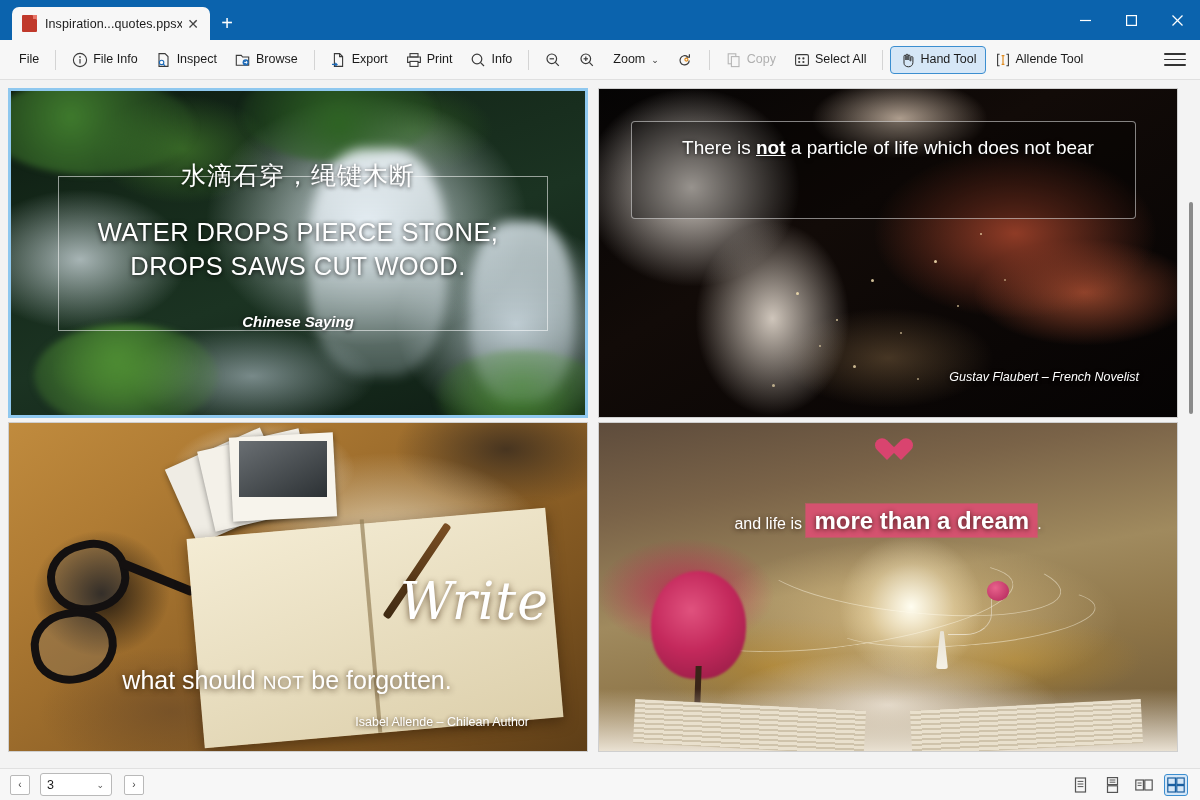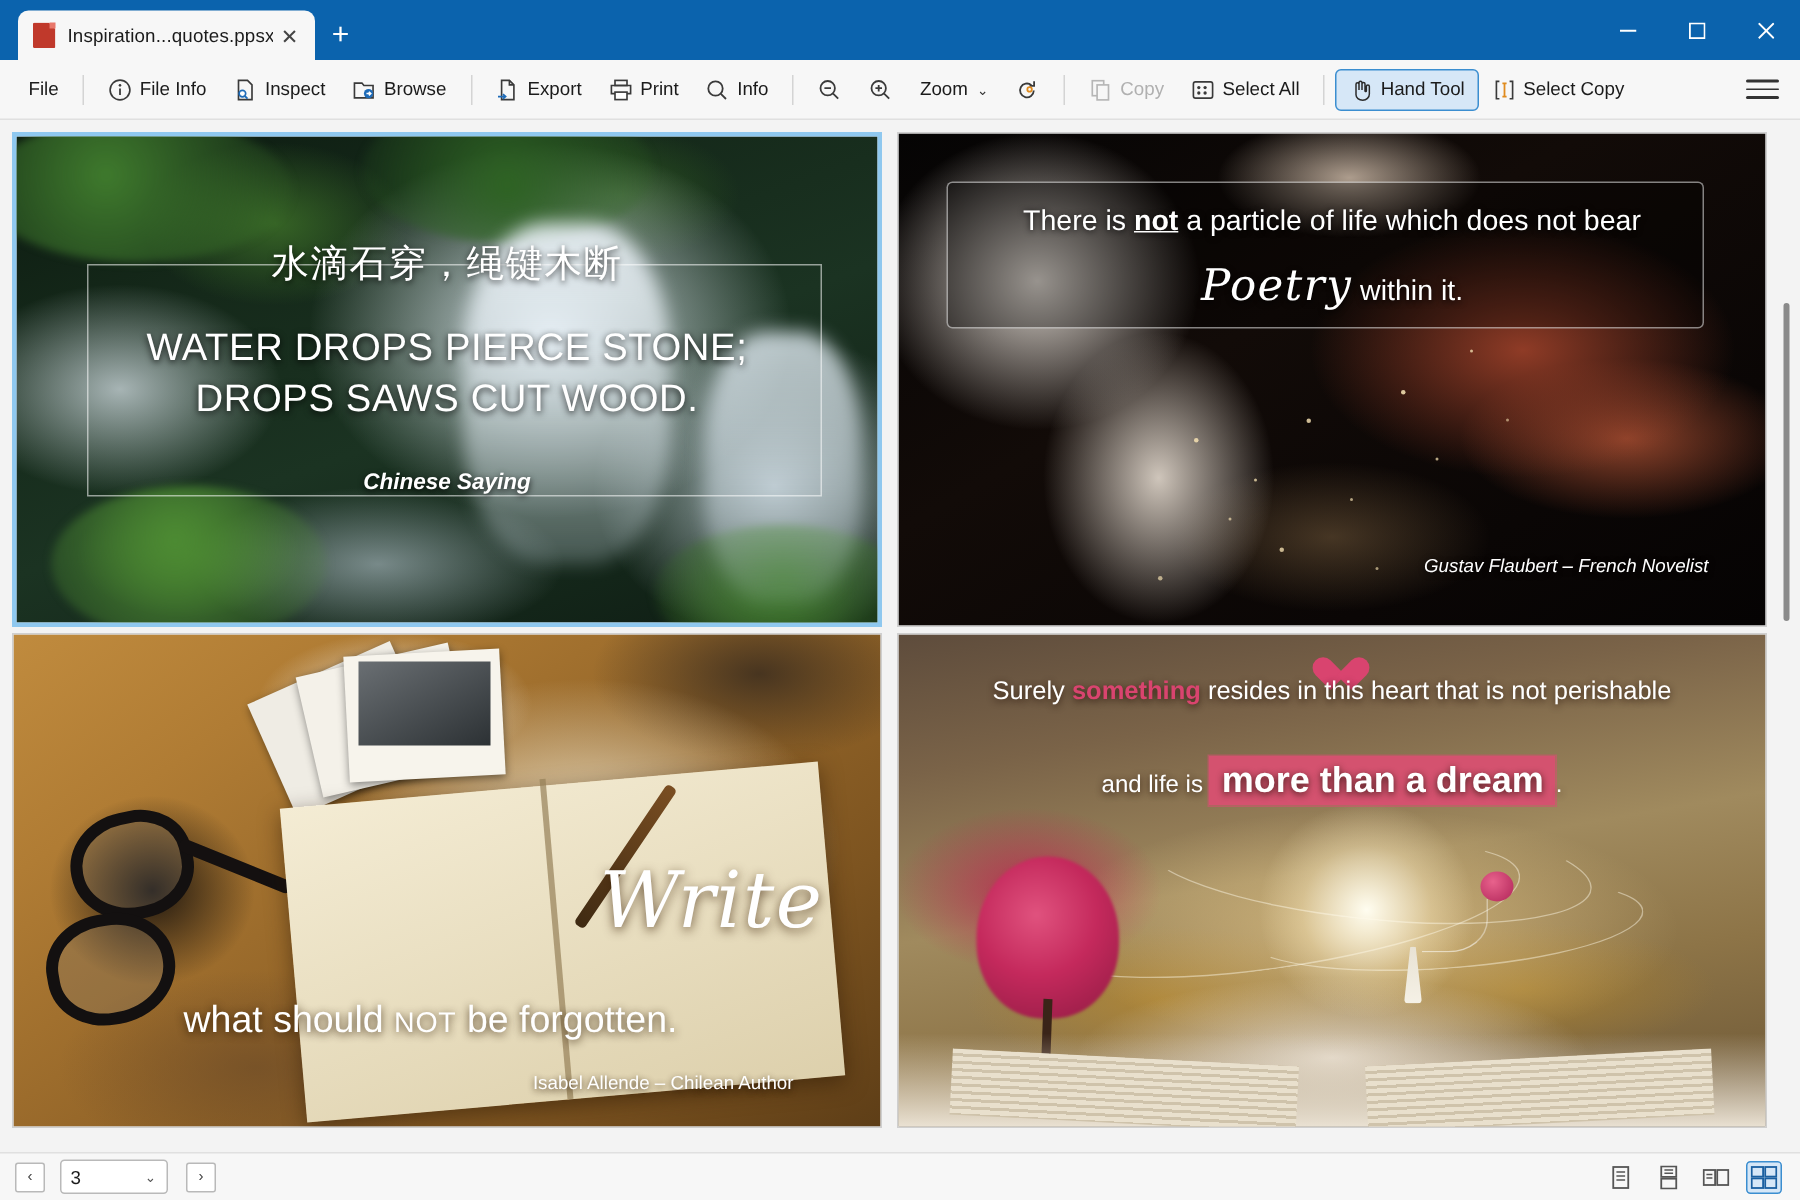--- a/index.html
+++ b/index.html
@@ -372,21 +372,21 @@
         <path d="M5 9V4.2a1 1 0 0 1 2 0V8V3.2a1 1 0 0 1 2 0V8V4a1 1 0 0 1 2 0v4.6c0 .6.9.4.9 0V5.6a1 1 0 0 1 2 0v5c0 2.4-1.9 4.2-4.4 4.2-2.6 0-4.5-1.6-4.5-3.6V9z" fill="none" stroke="#2b2b2b" stroke-width="1"></path>
       </svg>
       <span class="lbl">Hand Tool</span>
     </div>
 
     <div class="tb-item">
       <svg class="tb-ico" viewBox="0 0 16 16">
         <path d="M4.6 2.2h-2v11.6h2M11.4 2.2h2v11.6h-2" fill="none" stroke="#3a3a3a" stroke-width="1.1"></path>
         <path d="M6.6 3.6h2.8M6.6 12.4h2.8M8 3.6v8.8" fill="none" stroke="#e08b1e" stroke-width="1.2"></path>
       </svg>
-      <span class="lbl">Select Copy</span>
+      <span class="lbl">Allende Tool</span>
     </div>
 
     <div class="hamburger">
       <i></i>
         <i></i>
         <i></i>
     </div>
   </div>
 
   <div class="docarea">
@@ -426,23 +426,20 @@
           <div class="dust" style="left:38%;top:78%;width:2px;height:2px;opacity:.7"></div>
           <div class="dust" style="left:55%;top:88%;width:2px;height:2px;opacity:.65"></div>
           <div class="dust" style="left:66%;top:44%;width:2px;height:2px;opacity:.8"></div>
           <div class="dust" style="left:30%;top:90%;width:3px;height:3px;opacity:.7"></div>
           <div class="dust" style="left:70%;top:58%;width:2px;height:2px;opacity:.6"></div>
         </div>
         <div class="frame2"></div>
         <div class="s2-l1">
           <span>There is </span><b>not</b><span> a particle of life which does not bear</span>
         </div>
-        <div class="s2-l2">
-          <span class="script">Poetry</span><span> within it.</span>
-        </div>
         <div class="s2-attr">Gustav Flaubert – French Novelist</div>
       </div>
 
       <div class="slide s3">
         <div class="slidebg">
 
           <div style="position:absolute;left:38px;top:118px;width:82px;height:72px;border:8px solid #131010;border-radius:48% 44% 46% 50%;transform:rotate(-12deg);background:rgba(120,120,120,.25);"></div>
           <div style="position:absolute;left:22px;top:186px;width:86px;height:74px;border:8px solid #131010;border-radius:46% 48% 50% 46%;transform:rotate(-10deg);background:rgba(120,120,120,.25);"></div>
           <div style="position:absolute;left:108px;top:150px;width:80px;height:9px;background:#141010;transform:rotate(22deg);border-radius:4px;"></div>
 
@@ -471,23 +468,20 @@
           <div class="tree"></div>
           <div class="trunk"></div>
           <div class="bstring"></div>
           <div class="girl"></div>
           <div class="balloon"></div>
           <div style="position:absolute;left:0;right:0;bottom:0;height:62px;background:linear-gradient(180deg,rgba(235,226,212,0),rgba(238,230,216,.96));"></div>
           <div style="position:absolute;left:6%;bottom:2px;width:40%;height:44px;background:repeating-linear-gradient(180deg,#e9e0cd 0 3px,#cfc3ab 3px 5px);transform:rotate(3deg);"></div>
           <div style="position:absolute;right:6%;bottom:2px;width:40%;height:44px;background:repeating-linear-gradient(180deg,#e9e0cd 0 3px,#cfc3ab 3px 5px);transform:rotate(-3deg);"></div>
         </div>
         <div class="heart"></div>
-        <div class="s4-l1">
-          <span>Surely </span><span class="hl">something</span><span> resides in this heart that is not perishable</span>
-        </div>
         <div class="s4-l2">
           <span>and life is </span><span class="s4-big">more than a dream</span><span>.</span>
         </div>
       </div>
 
     </div>
 
     <div class="scrollbar">
       <div class="scrollthumb"></div>
     </div>

